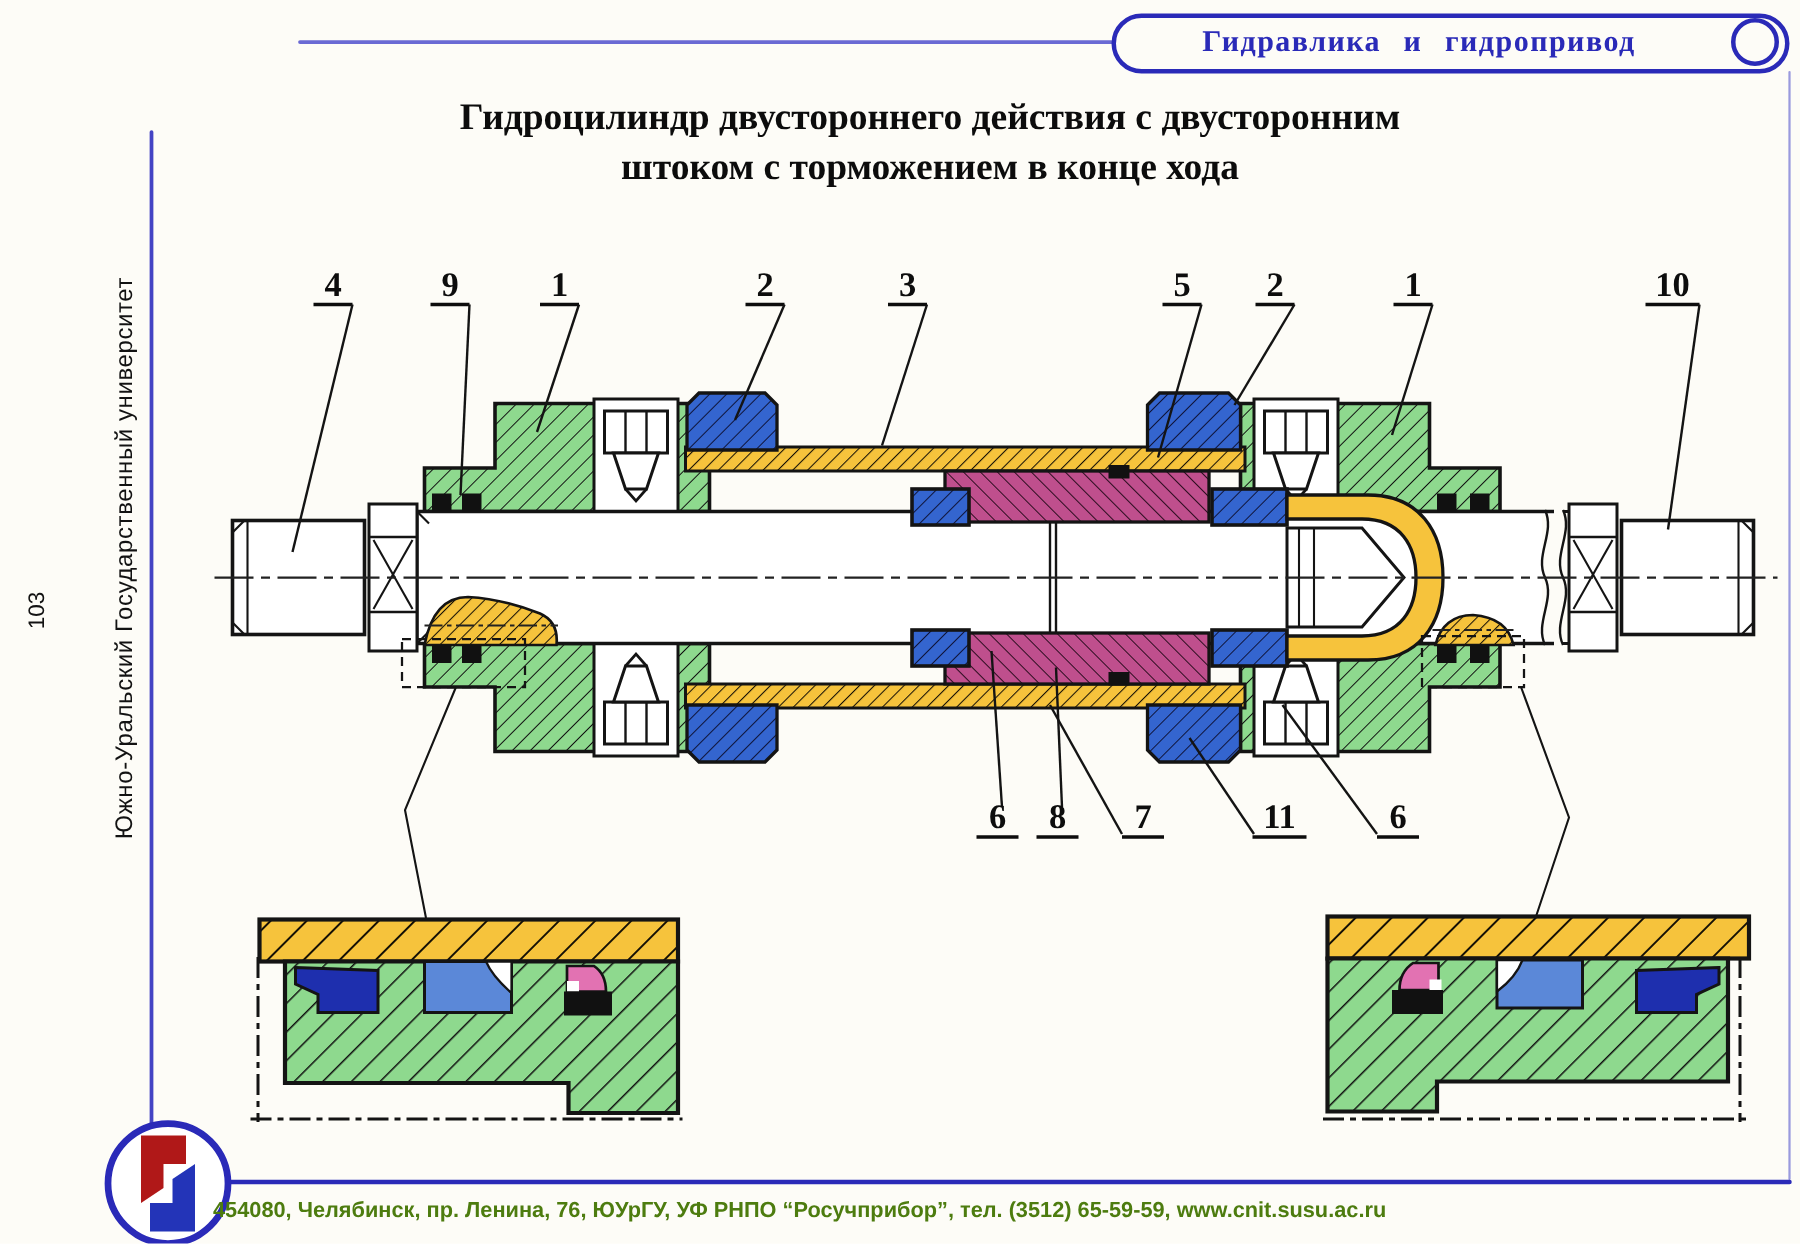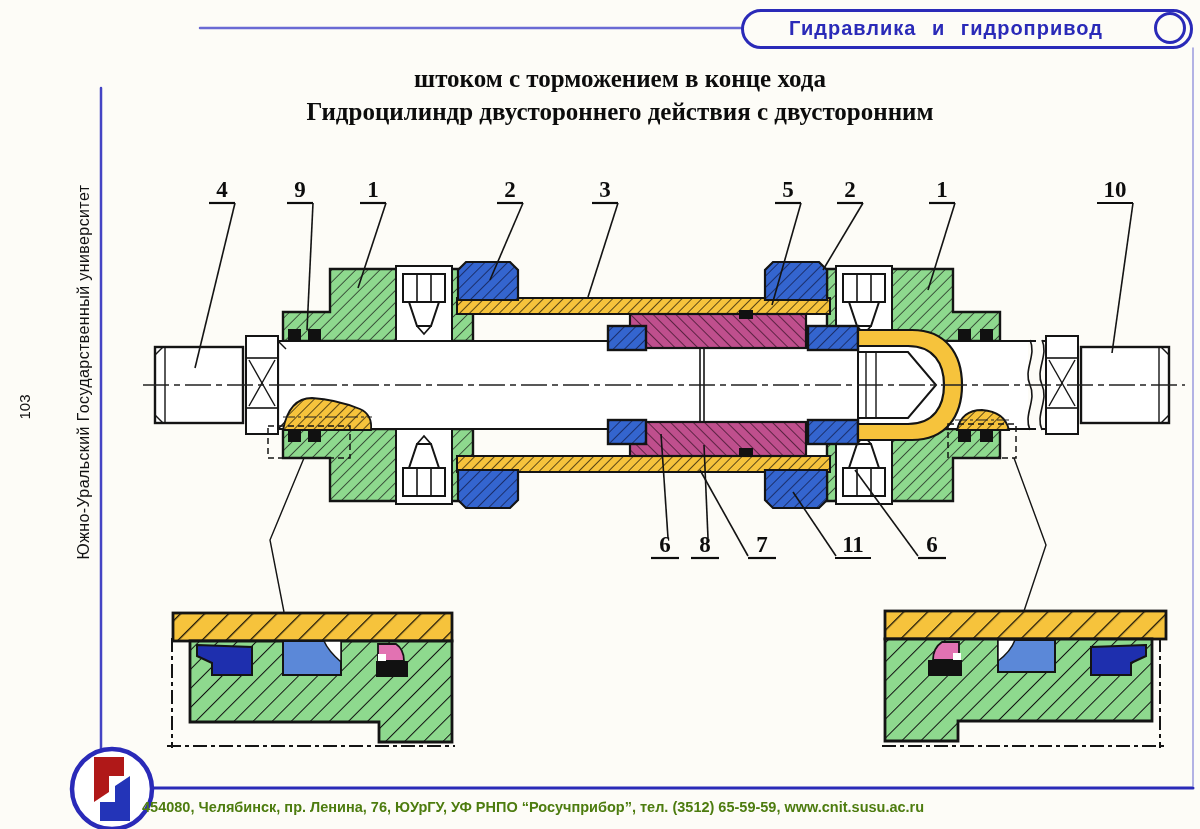--- a/index.html
+++ b/index.html
@@ -10,21 +10,21 @@
   }
   .page svg.main { position:absolute; left:0; top:0; }
   .doc-title {
     position:absolute; left:140px; top:62px; width:960px;
     text-align:center; font-family:"Liberation Serif", serif;
     font-weight:bold; font-size:25px; line-height:33px; color:#0c0c0c;
   }
   .pill {
     position:absolute; left:741px; top:9px; width:452px; height:40px;
     border:3.5px solid #2a2ab8; border-radius:22px;
-    background:#fdfcf7; box-sizing:border-box;
+    background:#fdfcf7; box-sizing:border-box;font-family:Liberation Serif, serif;
   }
   .pill-text {
     position:absolute; left:6px; right:48px; top:5px; text-align:center;
     color:#2a2ab8; font-weight:bold; font-size:20px;
     letter-spacing:1px; word-spacing:9px; white-space:nowrap;
   }
   .pill-circle {
     position:absolute; right:4px; top:0px; width:26px; height:26px;
     border:3.5px solid #2a2ab8; border-radius:50%; background:#fdfcf7;
   }
@@ -277,22 +277,22 @@
         <text x="932" y="552" text-anchor="middle" class="callout-num">6</text>
       </g>
 </svg>
 
 <div class="pill">
   <div class="pill-text">Гидравлика и гидропривод</div>
   <div class="pill-circle"></div>
 </div>
 
 <div class="doc-title">
+  <span style="display:block">Гидроцилиндр двустороннего действия с двусторонним</span>
   <span style="display:block">штоком с торможением в конце хода</span>
-  <span style="display:block">Гидроцилиндр двустороннего действия с двусторонним</span>
 </div>
 
 <div class="side-univ">Южно-Уральский  Государственный  университет</div>
 <div class="side-num">103</div>
 
 <div class="addr">454080, Челябинск, пр. Ленина, 76, ЮУрГУ, УФ РНПО “Росучприбор”, тел. (3512) 65-59-59, www.cnit.susu.ac.ru</div>
 
 </div>
 
 </body></html>

